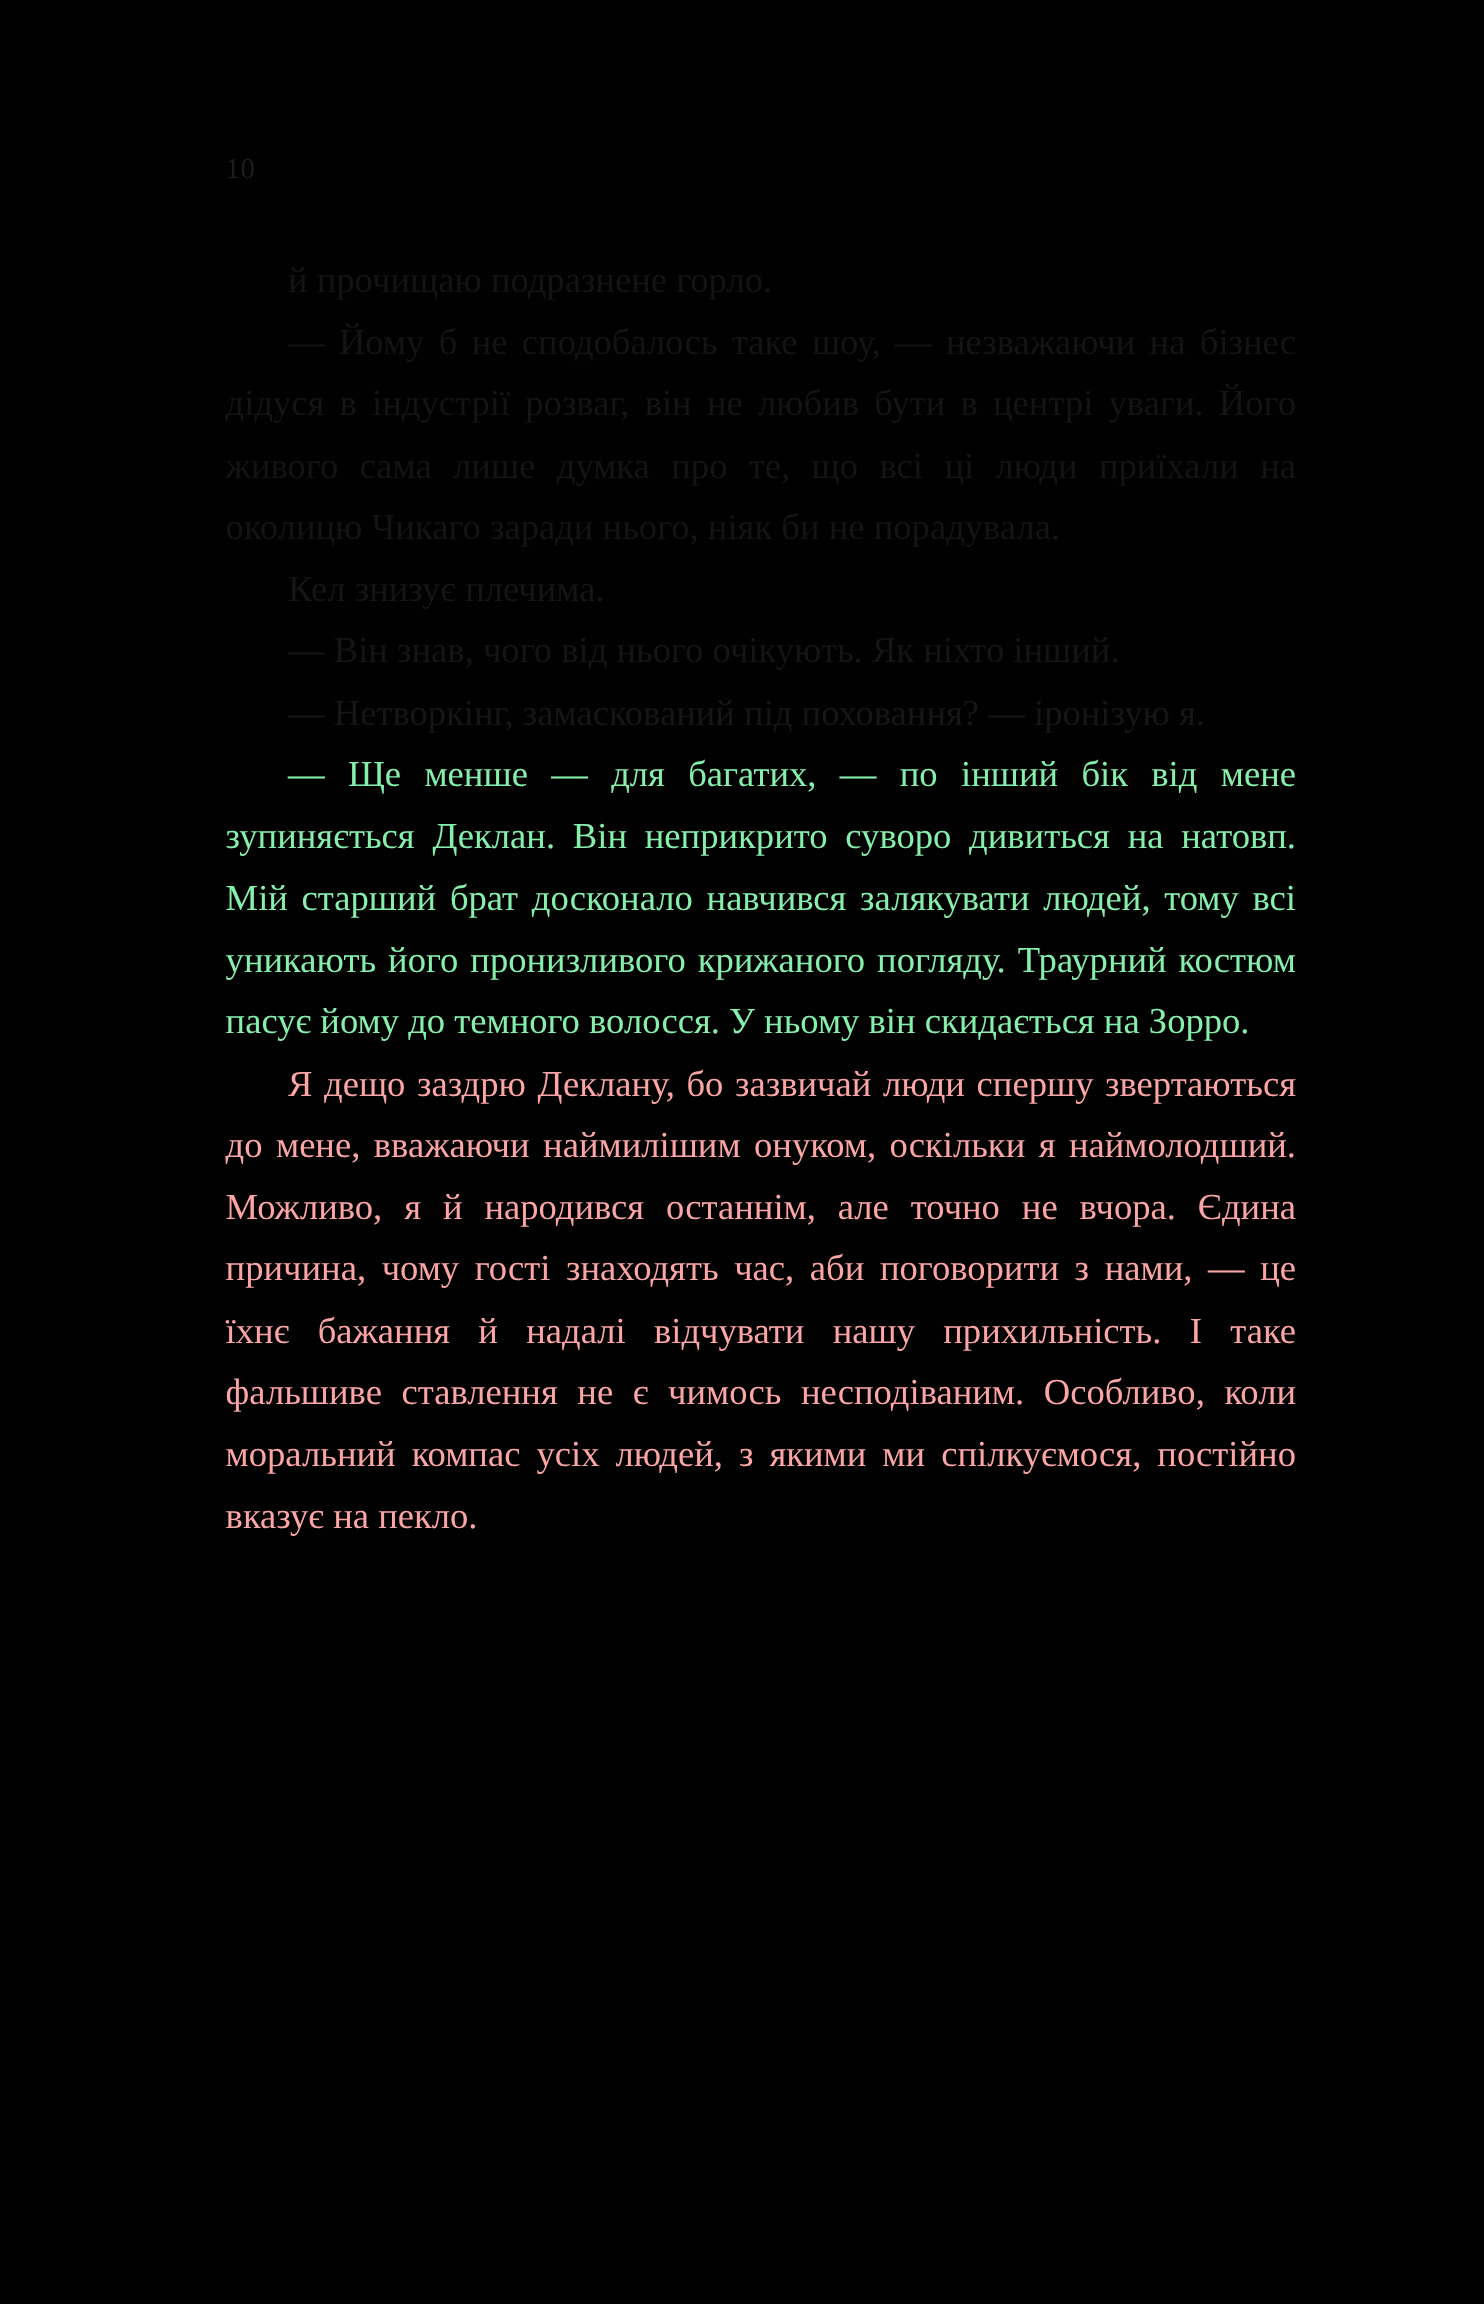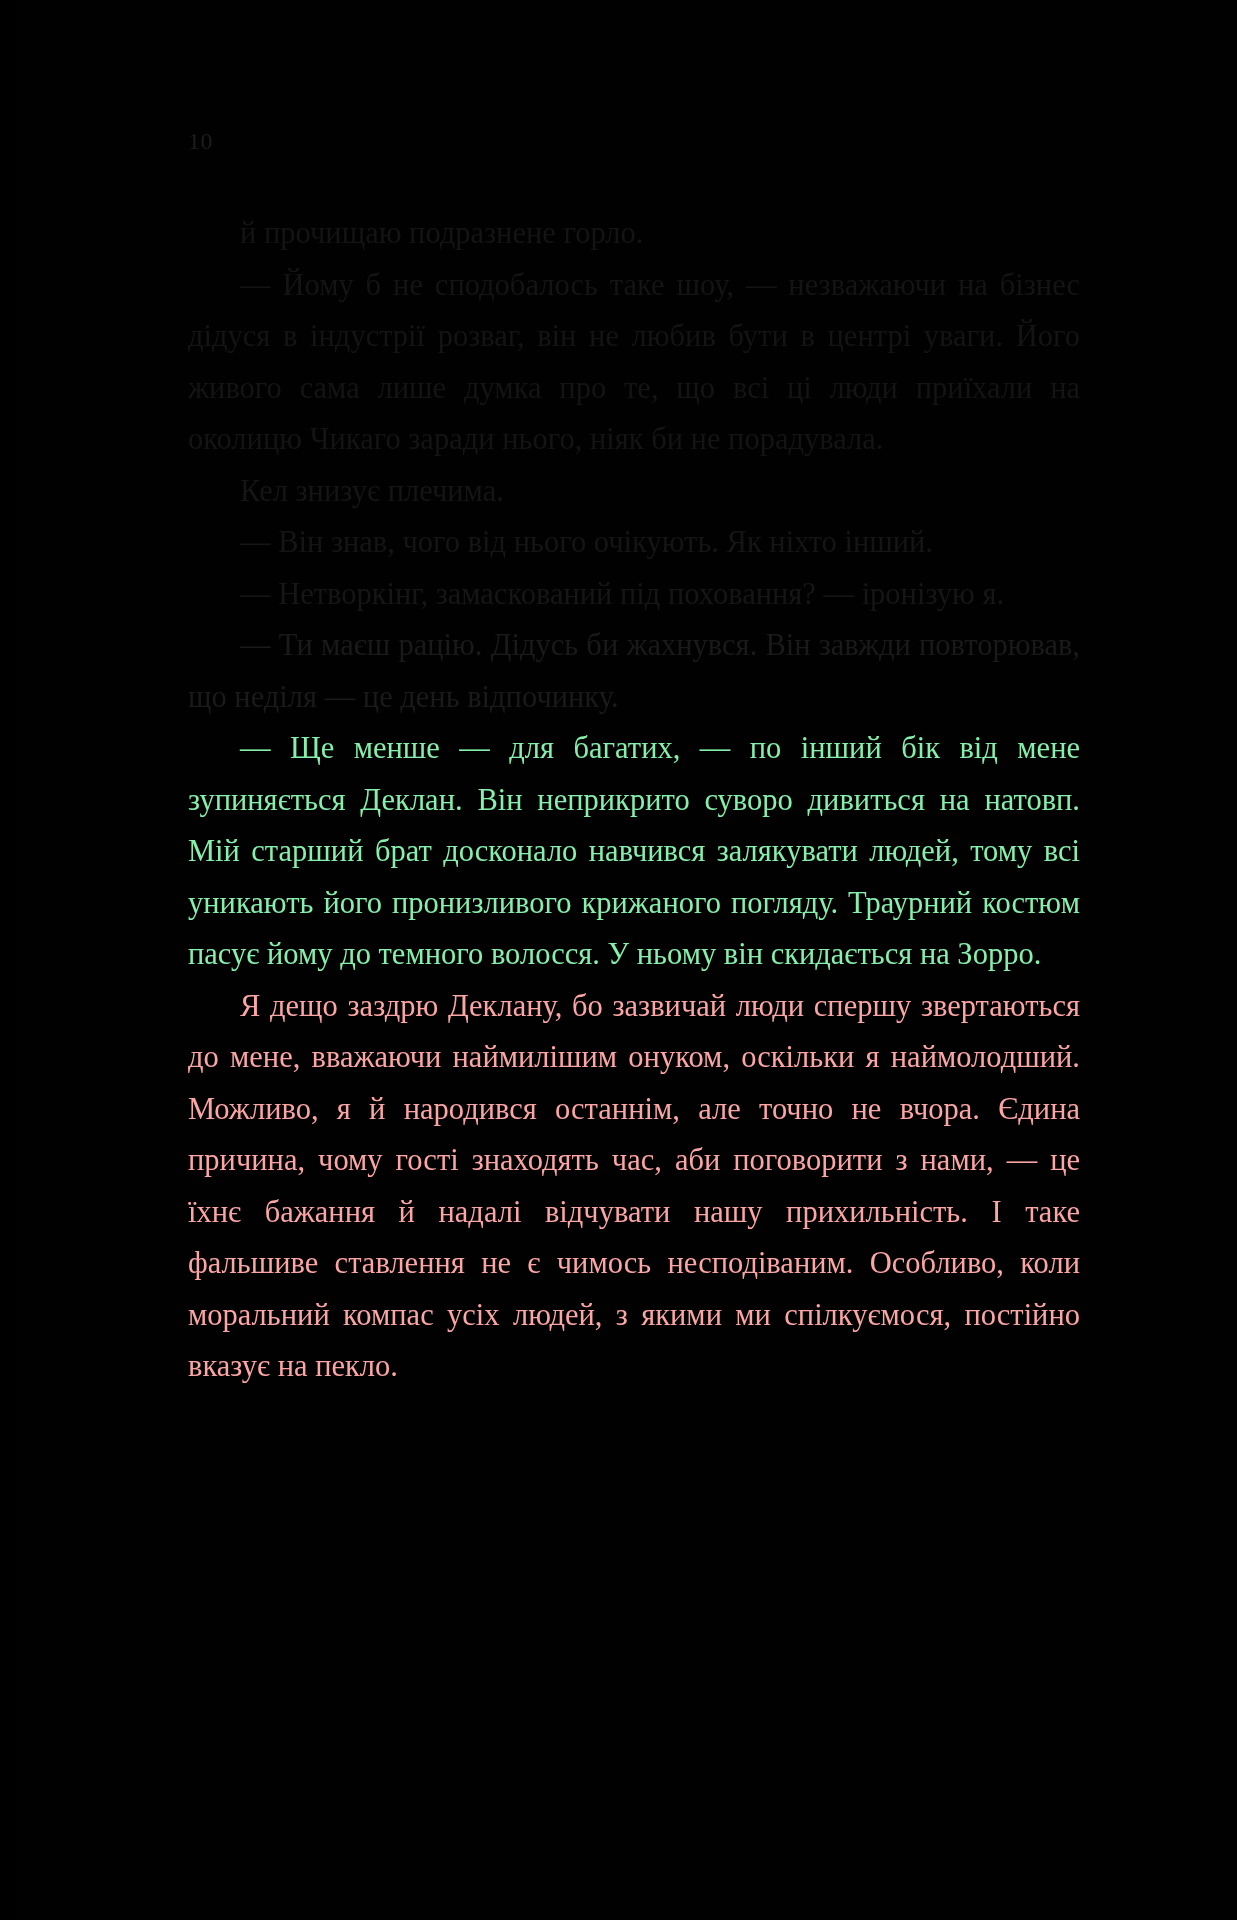--- a/index.html
+++ b/index.html
@@ -63,18 +63,17 @@
 <div class="page">
 
   <div class="page-number">10</div>
 
   <div class="text-body">
     <p class="p1">й прочищаю подразнене горло.</p>
     <p class="p2">— Йому б не сподобалось таке шоу, — незважаючи на бізнес дідуся в індустрії розваг, він не любив бути в центрі уваги. Його живого сама лише думка про те, що всі ці люди приїхали на околицю Чикаго заради нього, ніяк би не порадувала.</p>
     <p class="p3">Кел знизує плечима.</p>
     <p class="p4">— Він знав, чого від нього очікують. Як ніхто інший.</p>
     <p class="p5">— Нетворкінг, замаскований під поховання? — іронізую я.</p>
-    <p class="p7">— Ти маєш рацію. Дідусь би жахнувся. Він завжди повторював, що неділя — це день відпочинку.</p>
     <p class="p9">— Ще менше — для багатих, — по інший бік від мене зупиняється Деклан. Він неприкрито суворо дивиться на натовп. Мій старший брат досконало навчився залякувати людей, тому всі уникають його пронизливого крижаного погляду. Траурний костюм пасує йому до темного волосся. У ньому він скидається на Зорро.</p>
     <p class="p10">Я дещо заздрю Деклану, бо зазвичай люди спершу звертаються до мене, вважаючи наймилішим онуком, оскільки я наймолодший. Можливо, я й народився останнім, але точно не вчора. Єдина причина, чому гості знаходять час, аби поговорити з нами, — це їхнє бажання й надалі відчувати нашу прихильність. І таке фальшиве ставлення не є чимось несподіваним. Особливо, коли моральний компас усіх людей, з якими ми спілкуємося, постійно вказує на пекло.</p>
   </div>
 
 </div>
 
 </body></html>

